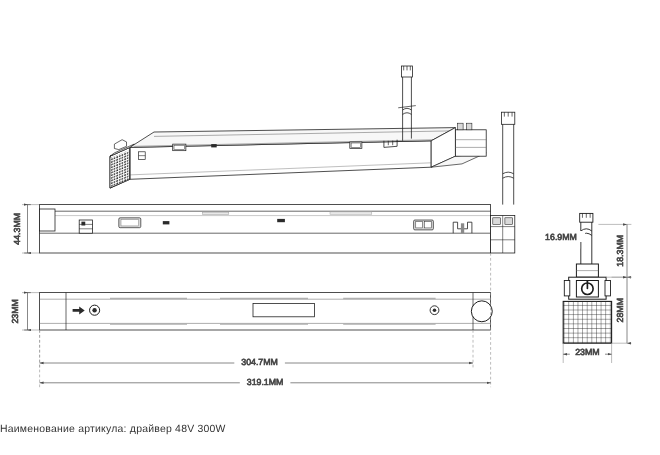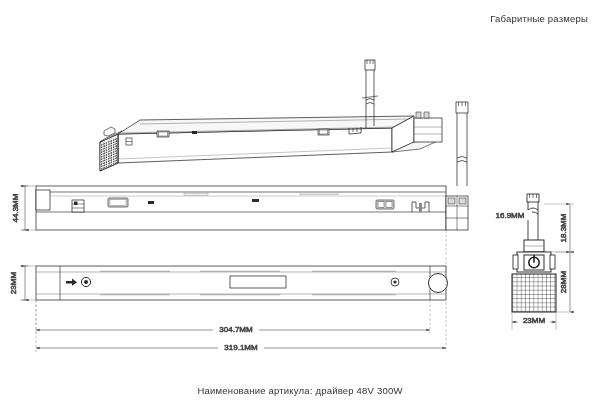--- a/index.html
+++ b/index.html
@@ -32,21 +32,21 @@
     color: #333333;
     letter-spacing: 0.2px;
     white-space: nowrap;
   }
 
   .caption-label {
     position: absolute;
     left: 0;
     right: 0;
     bottom: 18px;
-    text-align: center;
+    text-align: left;
     font-size: 9.5px;
     color: #333333;
     letter-spacing: 0.2px;
   }
 
   svg.technical-canvas {
     position: absolute;
     left: 0;
     top: 0;
     width: 600px;
@@ -57,21 +57,20 @@
     font-family: "Liberation Sans", sans-serif;
     font-size: 8px;
     fill: #1a1a1a;
   }
 </style>
 </head>
 <body>
 
 <div class="drawing-root">
 
-  <div class="title-label">Габаритные размеры</div>
 
   <svg class="technical-canvas" viewBox="0 0 600 414">
 
     <defs>
       <marker id="arrH" markerWidth="7" markerHeight="6" refX="6" refY="3" orient="auto">
         <path d="M6,3 L0,1.1 L0,4.9 Z" fill="#4a4a4a"></path>
       </marker>
       <marker id="arrHr" markerWidth="7" markerHeight="6" refX="1" refY="3" orient="auto">
         <path d="M1,3 L7,1.1 L7,4.9 Z" fill="#4a4a4a"></path>
       </marker>

